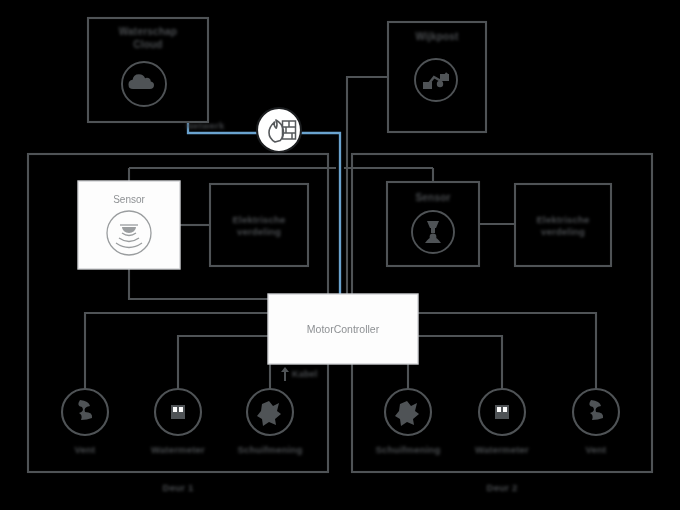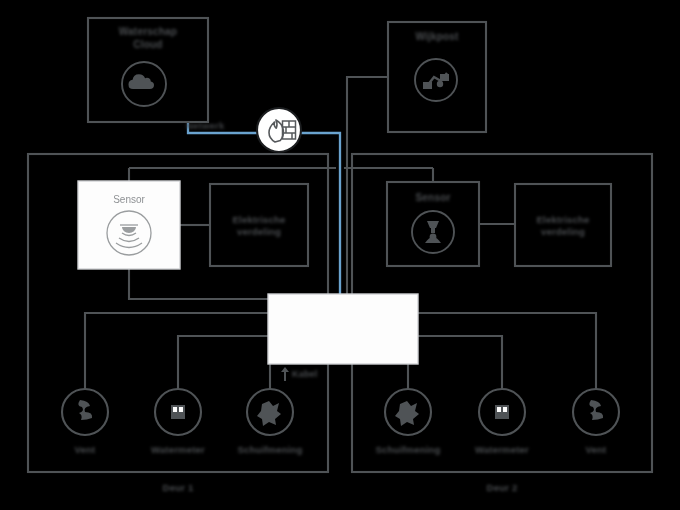--- a/index.html
+++ b/index.html
@@ -189,20 +189,21 @@
   <div class="lbl lbl-light" style="left:78px;top:194px;width:102px;font-size:10px;">Sensor</div>
 
   <div class="lbl blurred" style="left:210px;top:214px;width:98px;font-size:9.5px;">Elektrische
 verdeling</div>
 
   <div class="lbl blurred" style="left:387px;top:192px;width:92px;font-size:10px;">Sensor</div>
 
   <div class="lbl blurred" style="left:515px;top:214px;width:96px;font-size:9.5px;">Elektrische
 verdeling</div>
 
+  <div class="lbl lbl-light" style="left:268px;top:323px;width:150px;font-size:10.5px;">MotorController</div>
 
   <div class="lbl blurred" style="left:292px;top:369px;width:42px;font-size:9px;text-align:left;">Kabel</div>
 
   <div class="lbl blurred" style="left:45px;top:444px;width:80px;font-size:9.5px;">Vent</div>
   <div class="lbl blurred" style="left:138px;top:444px;width:80px;font-size:9.5px;">Watermeter</div>
   <div class="lbl blurred" style="left:230px;top:444px;width:80px;font-size:9.5px;">Schuifmening</div>
   <div class="lbl blurred" style="left:368px;top:444px;width:80px;font-size:9.5px;">Schuifmening</div>
   <div class="lbl blurred" style="left:462px;top:444px;width:80px;font-size:9.5px;">Watermeter</div>
   <div class="lbl blurred" style="left:556px;top:444px;width:80px;font-size:9.5px;">Vent</div>
 

